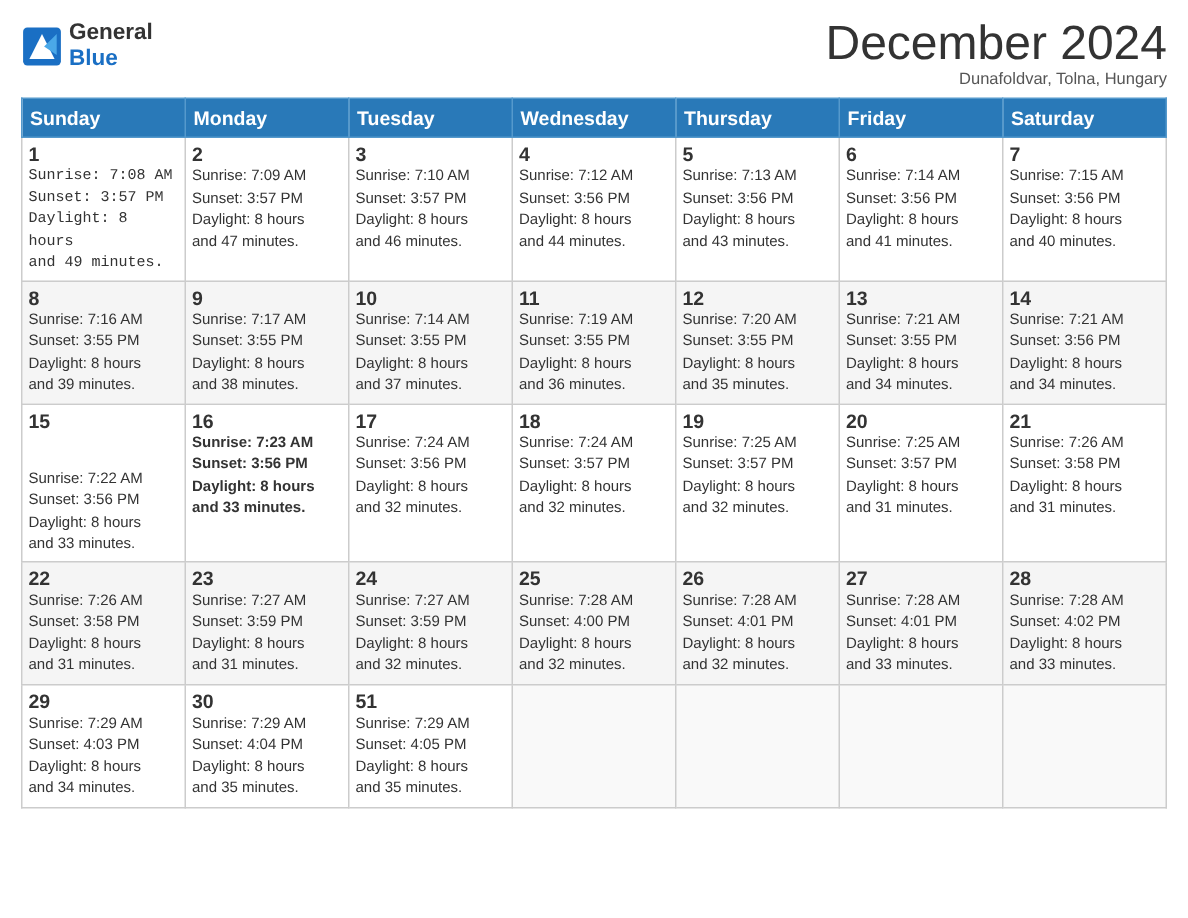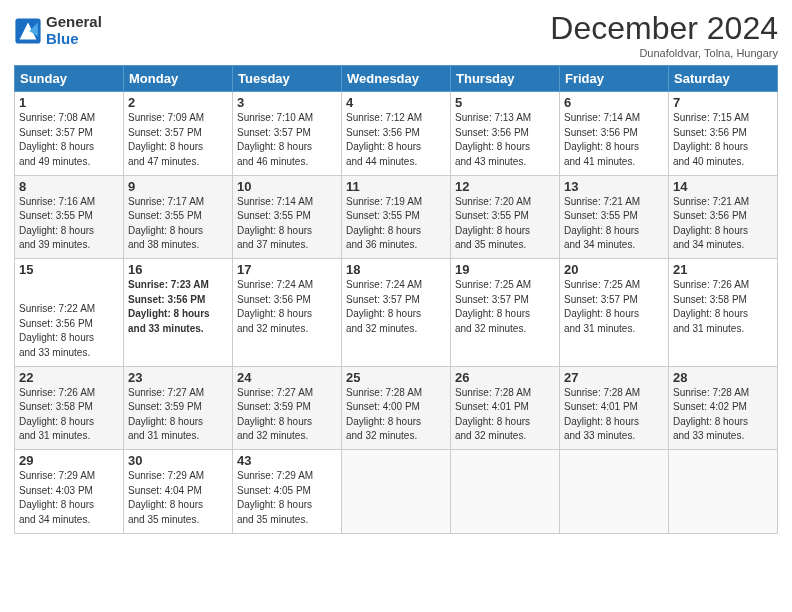--- a/index.html
+++ b/index.html
@@ -130,21 +130,21 @@
           <th>Wednesday</th>
           <th>Thursday</th>
           <th>Friday</th>
           <th>Saturday</th>
         </tr>
     </thead>
     <tbody id="calendar-body">
     <tr>
           <td>
             <span class="day-num">1</span>
-            <div class="day-info" style="white-space: pre-line;">Sunrise: 7:08 AM
+            <div class="day-info" style="white-space: pre-line; font-family: Liberation Mono, monospace;">Sunrise: 7:08 AM
 Sunset: 3:57 PM
 Daylight: 8 hours
 and 49 minutes.</div>
           </td>
           <td>
             <span class="day-num">2</span>
             <div class="day-info" style="white-space: pre-line;">Sunrise: 7:09 AM
 Sunset: 3:57 PM
 Daylight: 8 hours
 and 47 minutes.</div>
@@ -347,21 +347,21 @@
 and 34 minutes.</div>
           </td>
           <td>
             <span class="day-num">30</span>
             <div class="day-info" style="white-space: pre-line;">Sunrise: 7:29 AM
 Sunset: 4:04 PM
 Daylight: 8 hours
 and 35 minutes.</div>
           </td>
           <td>
-            <span class="day-num">43</span>
+            <span class="day-num">51</span>
             <div class="day-info" style="white-space: pre-line;">Sunrise: 7:29 AM
 Sunset: 4:05 PM
 Daylight: 8 hours
 and 35 minutes.</div>
           </td>
           <td class="empty-cell"></td>
           <td class="empty-cell"></td>
           <td class="empty-cell"></td>
           <td class="empty-cell"></td>
         </tr>

